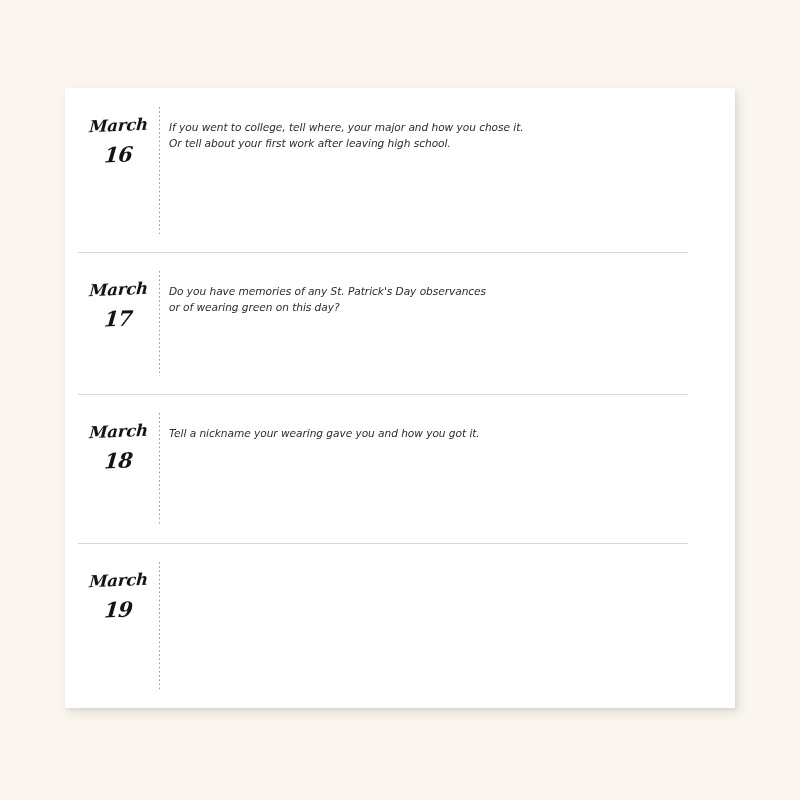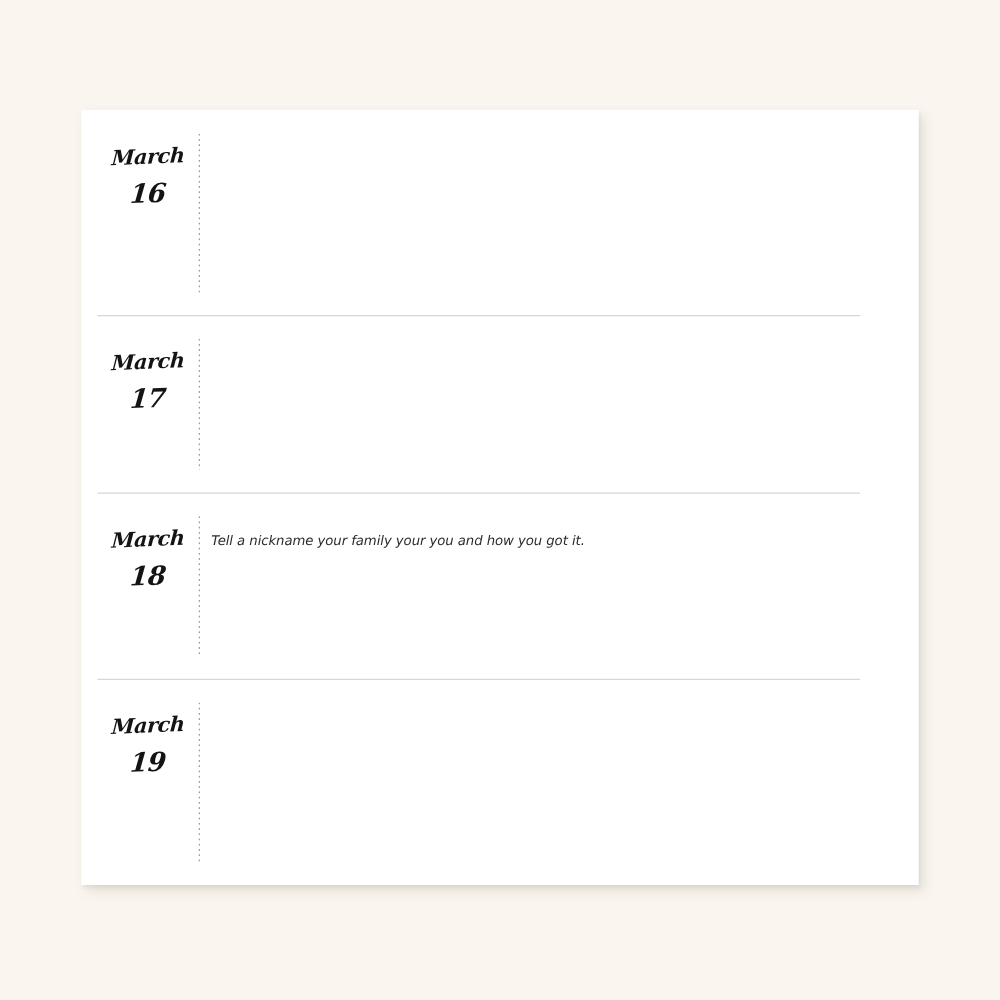--- a/index.html
+++ b/index.html
@@ -138,37 +138,41 @@
 
   <div class="card">
     <div class="rows">
 
       <div class="entry-row row-0">
         <div class="date-block">
           <div class="month-name">March</div>
           <div class="day-number">16</div>
         </div>
         <div class="dotted-rule"></div>
+        <div class="prompt">If you went to college, tell where, your major and how you chose it.
+Or tell about your first work after leaving high school.</div>
       </div>
 
       <div class="entry-row row-1 divided">
         <div class="date-block">
           <div class="month-name">March</div>
           <div class="day-number">17</div>
         </div>
         <div class="dotted-rule"></div>
+        <div class="prompt">Do you have memories of any St. Patrick's Day observances
+or of wearing green on this day?</div>
       </div>
 
       <div class="entry-row row-2 divided">
         <div class="date-block">
           <div class="month-name">March</div>
           <div class="day-number">18</div>
         </div>
         <div class="dotted-rule"></div>
-        <div class="prompt">Tell a nickname your family your you and how you got it.</div>
+        <div class="prompt">Tell a nickname your wearing gave you and how you got it.</div>
       </div>
 
       <div class="entry-row row-3 divided">
         <div class="date-block">
           <div class="month-name">March</div>
           <div class="day-number">19</div>
         </div>
         <div class="dotted-rule"></div>
       </div>
 

